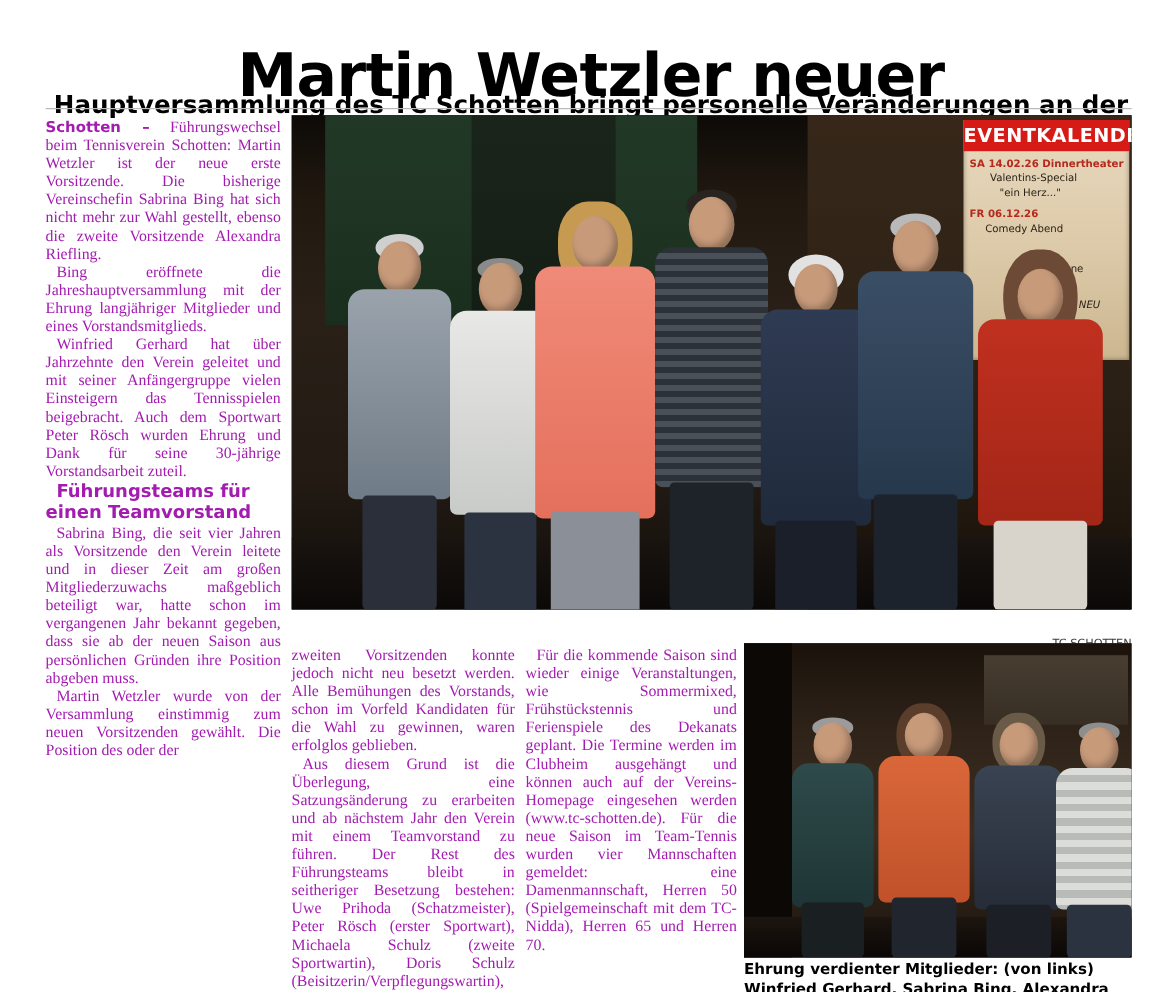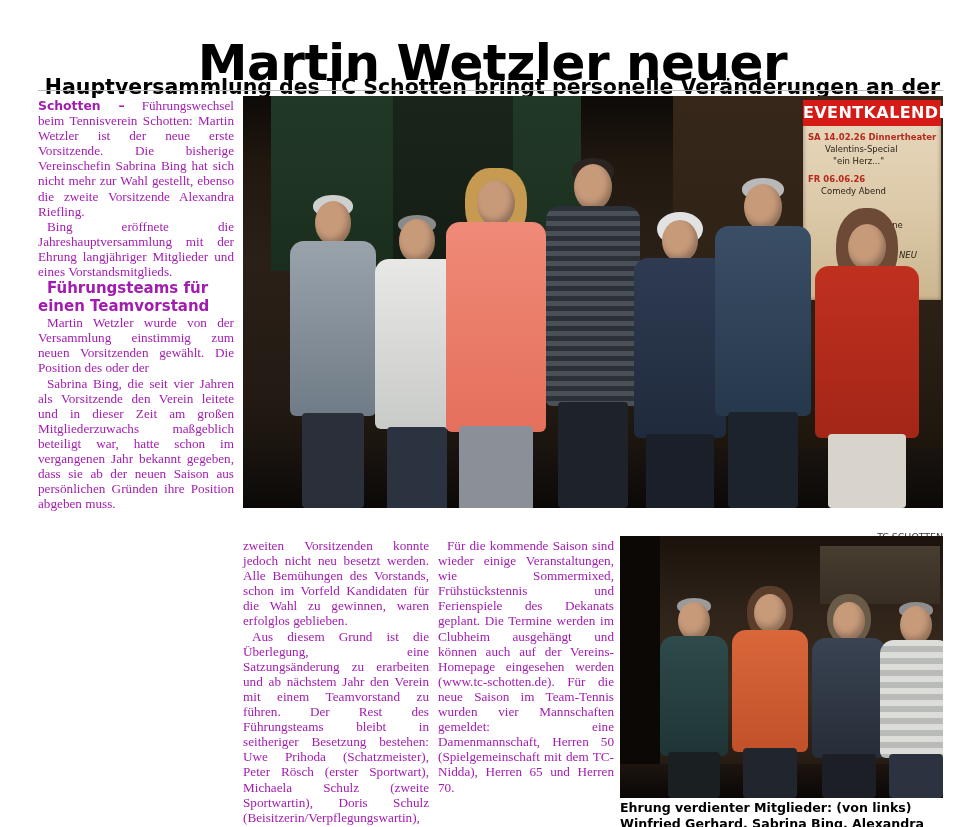--- a/index.html
+++ b/index.html
@@ -241,37 +241,38 @@
 
   <h1 class="headline">Martin Wetzler neuer Vorsitzender</h1>
   <h2 class="subheadline">Hauptversammlung des TC Schotten bringt personelle Veränderungen an der Spitze</h2>
   <div class="rule-top"></div>
 
   <div class="col" id="col1">
     <p class="first">
       <span class="lead">Schotten –</span><span> Führungswechsel beim Tennisverein Schotten: Martin Wetzler ist der neue erste Vorsitzende. Die bisherige Vereinschefin Sabrina Bing hat sich nicht mehr zur Wahl gestellt, ebenso die zweite Vorsitzende Alexandra Riefling.</span>
     </p>
     <p>Bing eröffnete die Jahreshauptversammlung mit der Ehrung langjähriger Mitglieder und eines Vorstandsmitglieds.</p>
+    <p>Winfried Gerhard hat über Jahrzehnte den Verein geleitet und mit seiner Anfängergruppe vielen Einsteigern das Tennisspielen beigebracht. Auch dem Sportwart Peter Rösch wurden Ehrung und Dank für seine 30-jährige Vorstandsarbeit zuteil.</p>
     <p class="subhead">Führungsteams für einen Teamvorstand</p>
+    <p>Sabrina Bing, die seit vier Jahren als Vorsitzende den Verein leitete und in dieser Zeit am großen Mitgliederzuwachs maßgeblich beteiligt war, hatte schon im vergangenen Jahr bekannt gegeben, dass sie ab der neuen Saison aus persönlichen Gründen ihre Position abgeben muss.</p>
     <p>Martin Wetzler wurde von der Versammlung einstimmig zum neuen Vorsitzenden gewählt. Die Position des oder der</p>
-    <p>Sabrina Bing, die seit vier Jahren als Vorsitzende den Verein leitete und in dieser Zeit am großen Mitgliederzuwachs maßgeblich beteiligt war, hatte schon im vergangenen Jahr bekannt gegeben, dass sie ab der neuen Saison aus persönlichen Gründen ihre Position abgeben muss.</p>
   </div>
 
   <div class="photo1">
     <div class="p1-wall"></div>
     <div class="p1-greenpanel"></div>
     <div class="p1-darkdoor"></div>
     <div class="p1-rightwall"></div>
 
     <div class="p1-poster">
       <div class="pbar">EVENTKALENDER</div>
       <div class="pline pred" style="top:32px;">SA 14.02.26 Dinnertheater</div>
       <div class="pline" style="top:44px; left:22px;">Valentins-Special</div>
       <div class="pline" style="top:56px; left:30px;">"ein Herz..."</div>
-      <div class="pline pred" style="top:74px;">FR 06.06.26</div>
+      <div class="pline pred" style="top:74px;">FR 06.12.26</div>
       <div class="pline" style="top:86px; left:18px;">Comedy Abend</div>
       <div class="pline" style="top:120px; left:56px;">...scheune</div>
       <div class="pline" style="top:150px; left:96px; font-style:italic;">NEU</div>
     </div>
 
     <div class="p1-floor"></div>
 
     <div class="person" style="left:42px; width:96px; height:315px;">
       <div class="hair" style="top:2px; width:40px; height:22px; background:#cfcfcf;"></div>
       <div class="head" style="top:8px; width:36px; height:44px;"></div>

